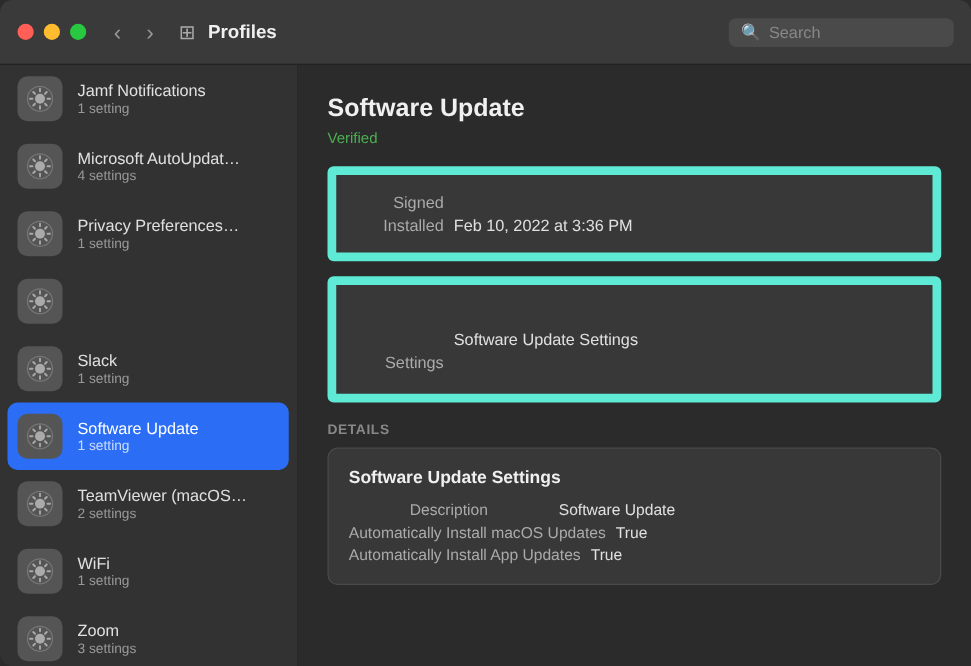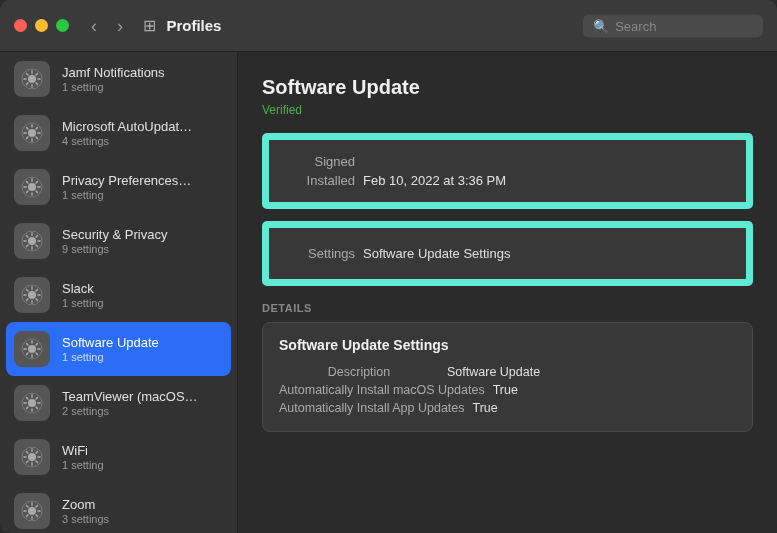--- a/index.html
+++ b/index.html
@@ -179,21 +179,21 @@
       color: #e0e0e0;
     }
 
     .settings-row {
       display: flex;
       align-items: center;
       gap: 8px;
       font-size: 13px;
       padding: 6px 0;
     }
-    .settings-label { color: #aaa; min-width: 70px; text-align: right; }
+    .settings-label { color: #aaa; min-width: 70px; text-align: right; margin-top: 36px; }
     .settings-value { color: #e0e0e0; font-size: 13px; }
 
     .details-section {
       margin-top: 16px;
     }
     .details-header {
       font-size: 11px;
       font-weight: 600;
       color: #888;
       text-transform: uppercase;
@@ -297,24 +297,20 @@
             </div>
           </div>
           <div class="sidebar-item">
             <div class="item-icon">
               <svg viewBox="0 0 22 22" fill="none" xmlns="http://www.w3.org/2000/svg">
       <circle cx="11" cy="11" r="10" fill="#555" stroke="#777" stroke-width="1"></circle>
       <circle cx="11" cy="11" r="4" fill="#aaa"></circle>
       <path d="M11 3v2M11 17v2M3 11h2M17 11h2M5.6 5.6l1.4 1.4M15 15l1.4 1.4M5.6 16.4l1.4-1.4M15 7l1.4-1.4" stroke="#aaa" stroke-width="1.5" stroke-linecap="round"></path>
     </svg>
             </div>
-            <div class="item-text">
-              <span class="item-name">Security &amp; Privacy</span>
-              <span class="item-count">9 settings</span>
-            </div>
           </div>
           <div class="sidebar-item">
             <div class="item-icon">
               <svg viewBox="0 0 22 22" fill="none" xmlns="http://www.w3.org/2000/svg">
       <circle cx="11" cy="11" r="10" fill="#555" stroke="#777" stroke-width="1"></circle>
       <circle cx="11" cy="11" r="4" fill="#aaa"></circle>
       <path d="M11 3v2M11 17v2M3 11h2M17 11h2M5.6 5.6l1.4 1.4M15 15l1.4 1.4M5.6 16.4l1.4-1.4M15 7l1.4-1.4" stroke="#aaa" stroke-width="1.5" stroke-linecap="round"></path>
     </svg>
             </div>
             <div class="item-text">

